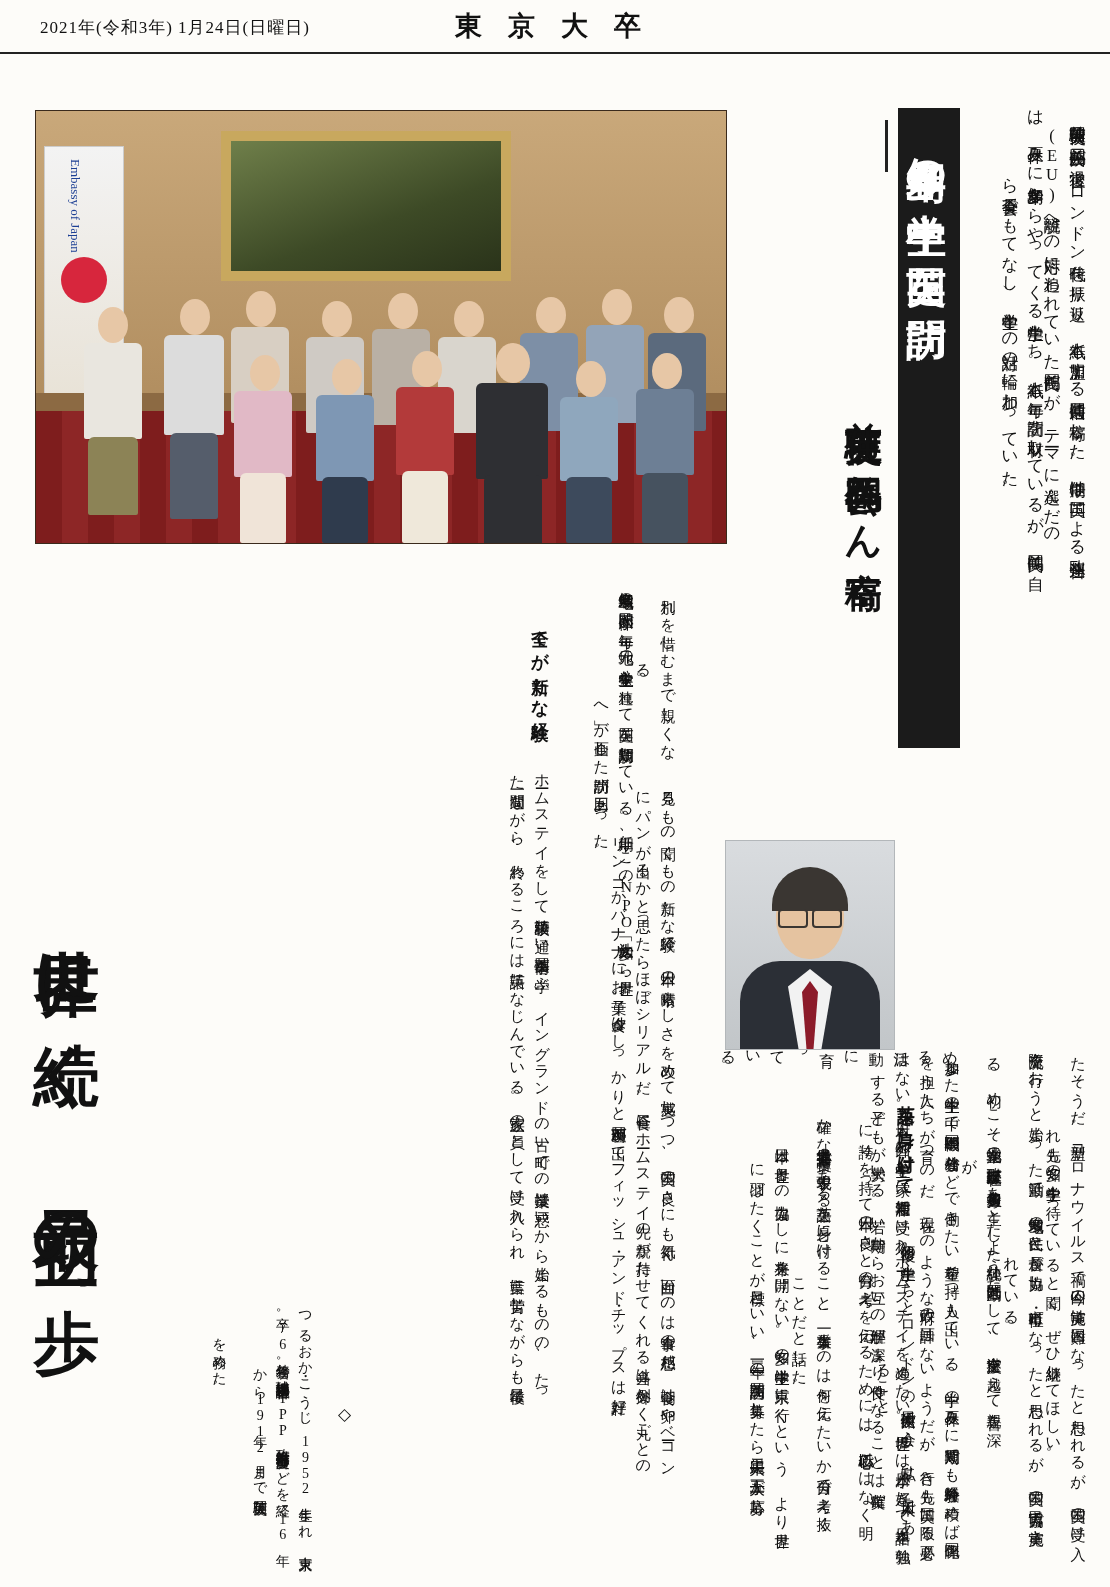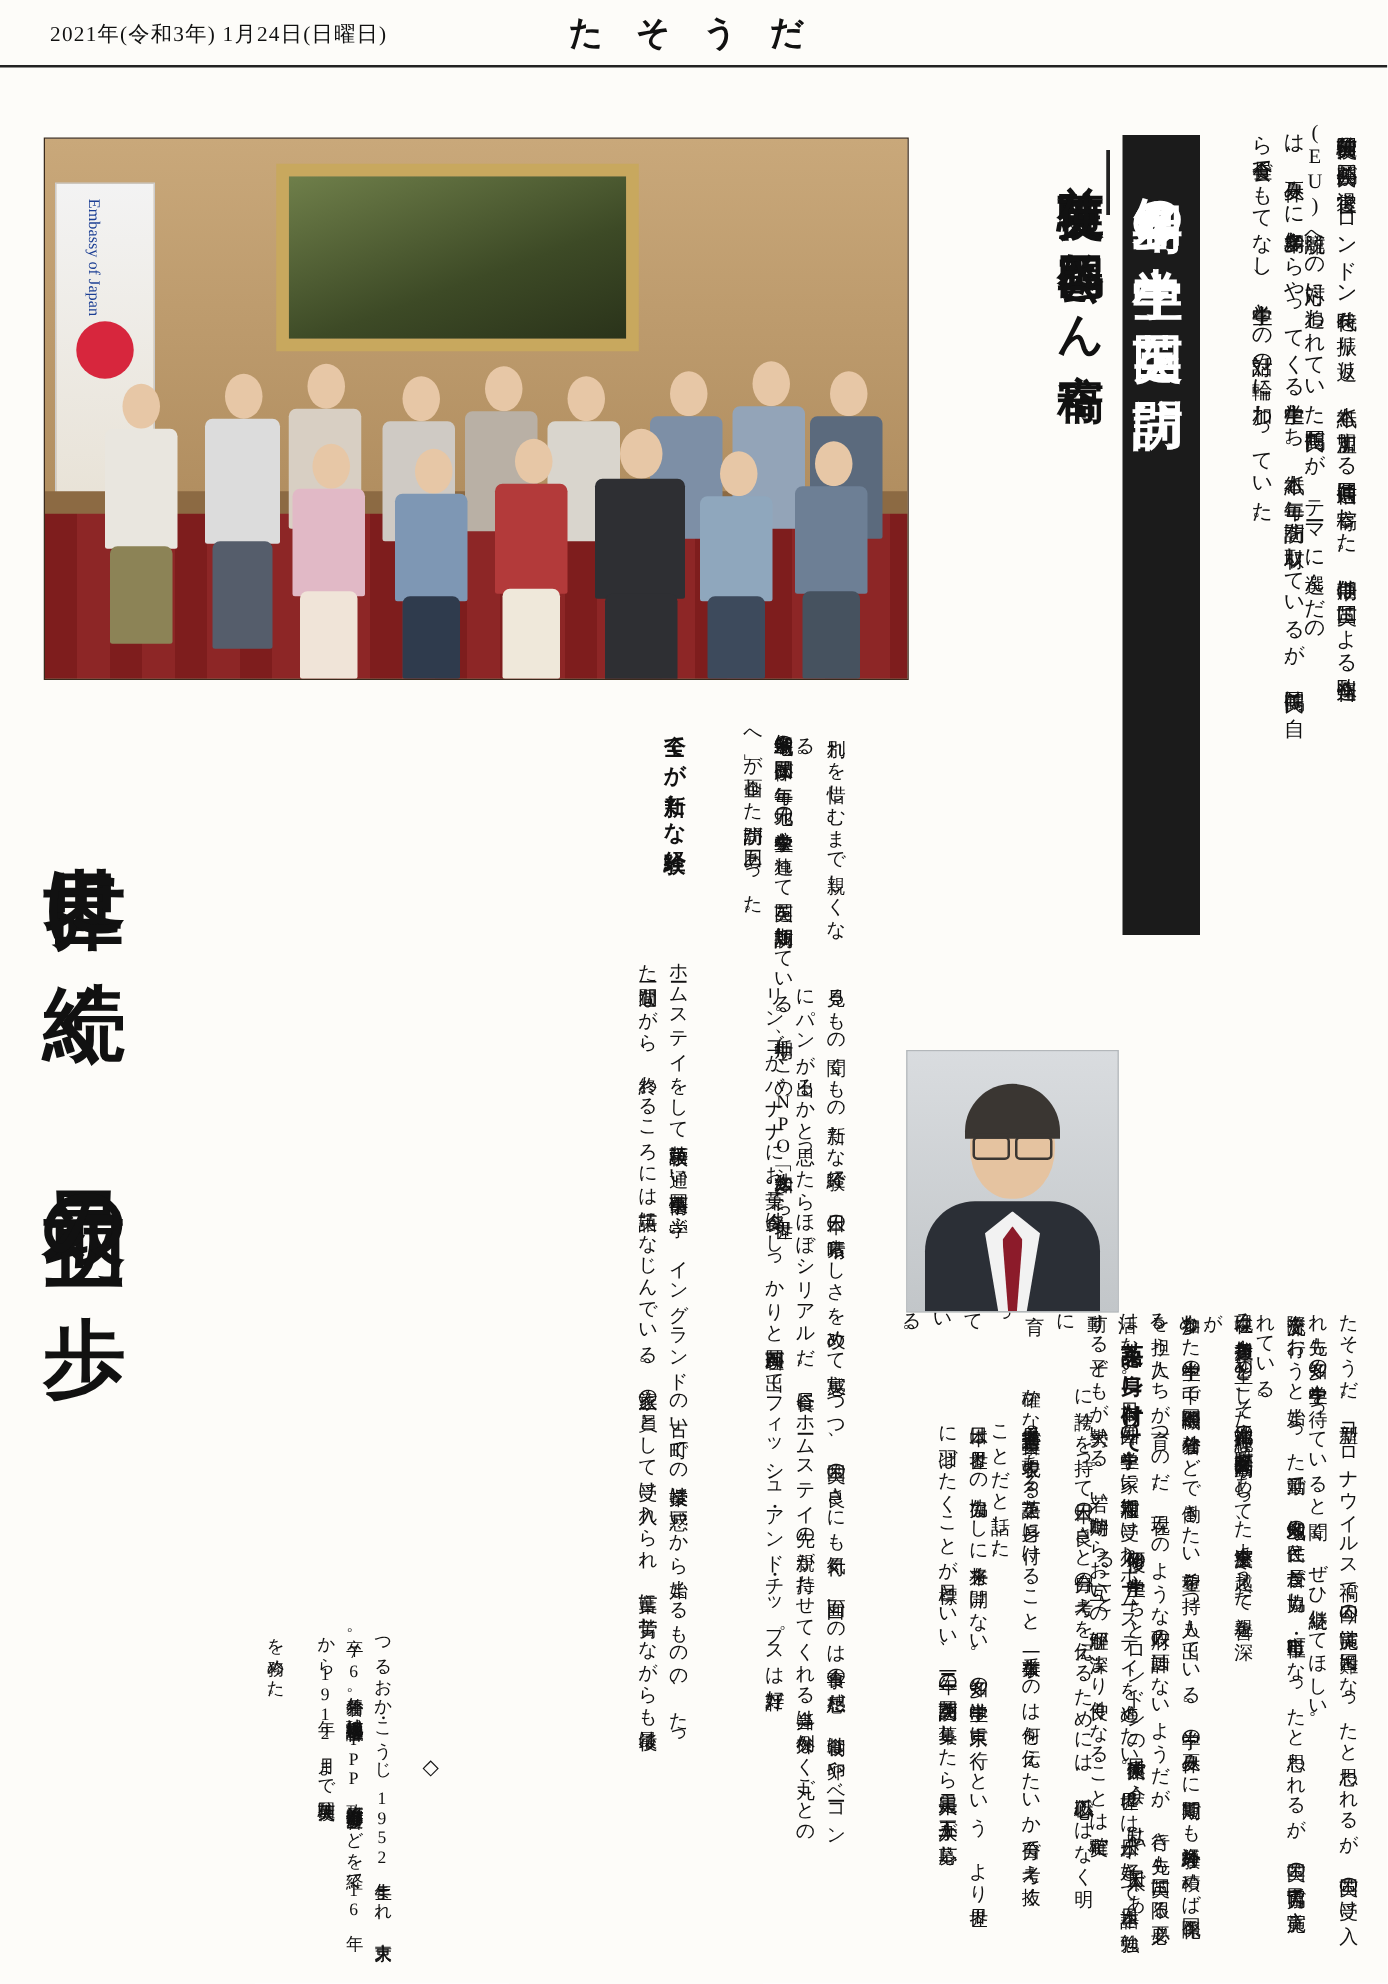--- a/index.html
+++ b/index.html
@@ -6,20 +6,21 @@
   body{
     font-family:"Liberation Serif","DejaVu Serif",serif;
     color:#111;
   }
   #page{
     position:relative;
     width:1110px;
     height:1587px;
     background:#fdfcf9;
     overflow:hidden;
+    text-align:center;
   }
   
   .masthead{
     position:absolute;left:0;top:0;width:1110px;height:52px;
     border-bottom:2px solid #222;
   }
   .masthead .date{
     position:absolute;left:40px;top:16px;
     font-size:17px;letter-spacing:1px;white-space:nowrap;
   }
@@ -160,21 +161,21 @@
     position:absolute;left:338px;top:1404px;font-size:17px;
   }
 </style>
 </head>
 <body>
 
 <div id="page">
 
   <div class="masthead">
     <div class="date">2021年(令和3年) 1月24日(日曜日)</div>
-    <div class="paper">たそうだ</div>
+    <div class="paper">東京大卒</div>
   </div>
 
 
   <div class="photo">
     <div class="wall"></div>
     <div class="painting"></div>
     <div class="banner">
       <div class="sun"></div>
       <div class="txt">Embassy of Japan</div>
     </div>

